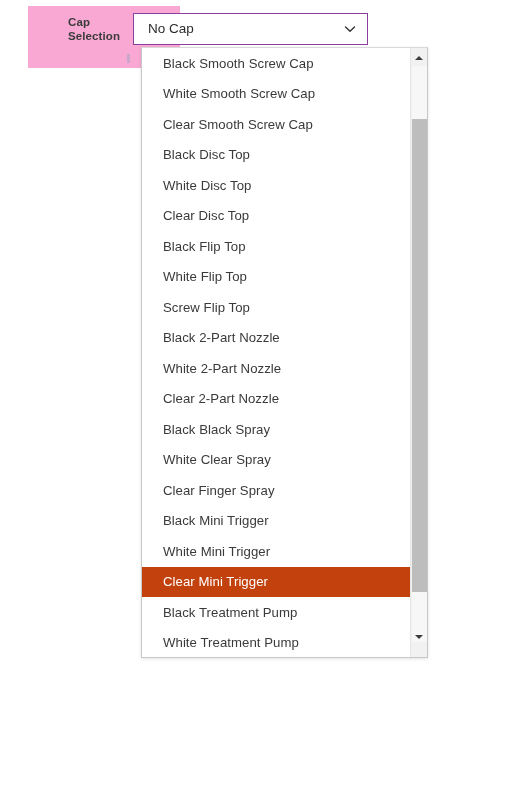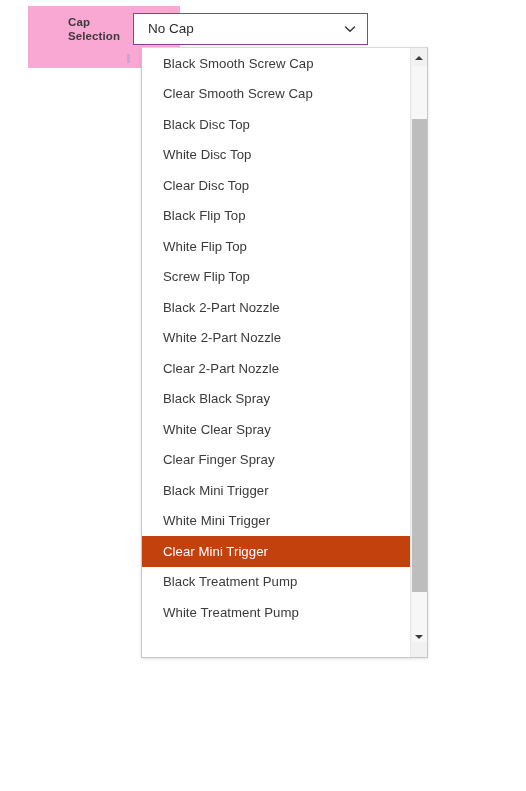--- a/index.html
+++ b/index.html
@@ -199,20 +199,23 @@
     <svg width="14" height="14" viewBox="0 0 14 14" aria-hidden="true">
       <path d="M2.5 5 L7 9.3 L11.5 5" fill="none" stroke="#333333" stroke-width="1.4" stroke-linecap="round" stroke-linejoin="round"></path>
     </svg>
   </div>
 </div>
 
 <div class="dropdown-panel">
   <div class="dropdown-list" id="dropdown-list">
       <div class="dropdown-item">
         <span>Black Smooth Screw Cap</span>
+      </div>
+      <div class="dropdown-item">
+        <span>White Smooth Screw Cap</span>
       </div>
       <div class="dropdown-item">
         <span>Clear Smooth Screw Cap</span>
       </div>
       <div class="dropdown-item">
         <span>Black Disc Top</span>
       </div>
       <div class="dropdown-item">
         <span>White Disc Top</span>
       </div>

